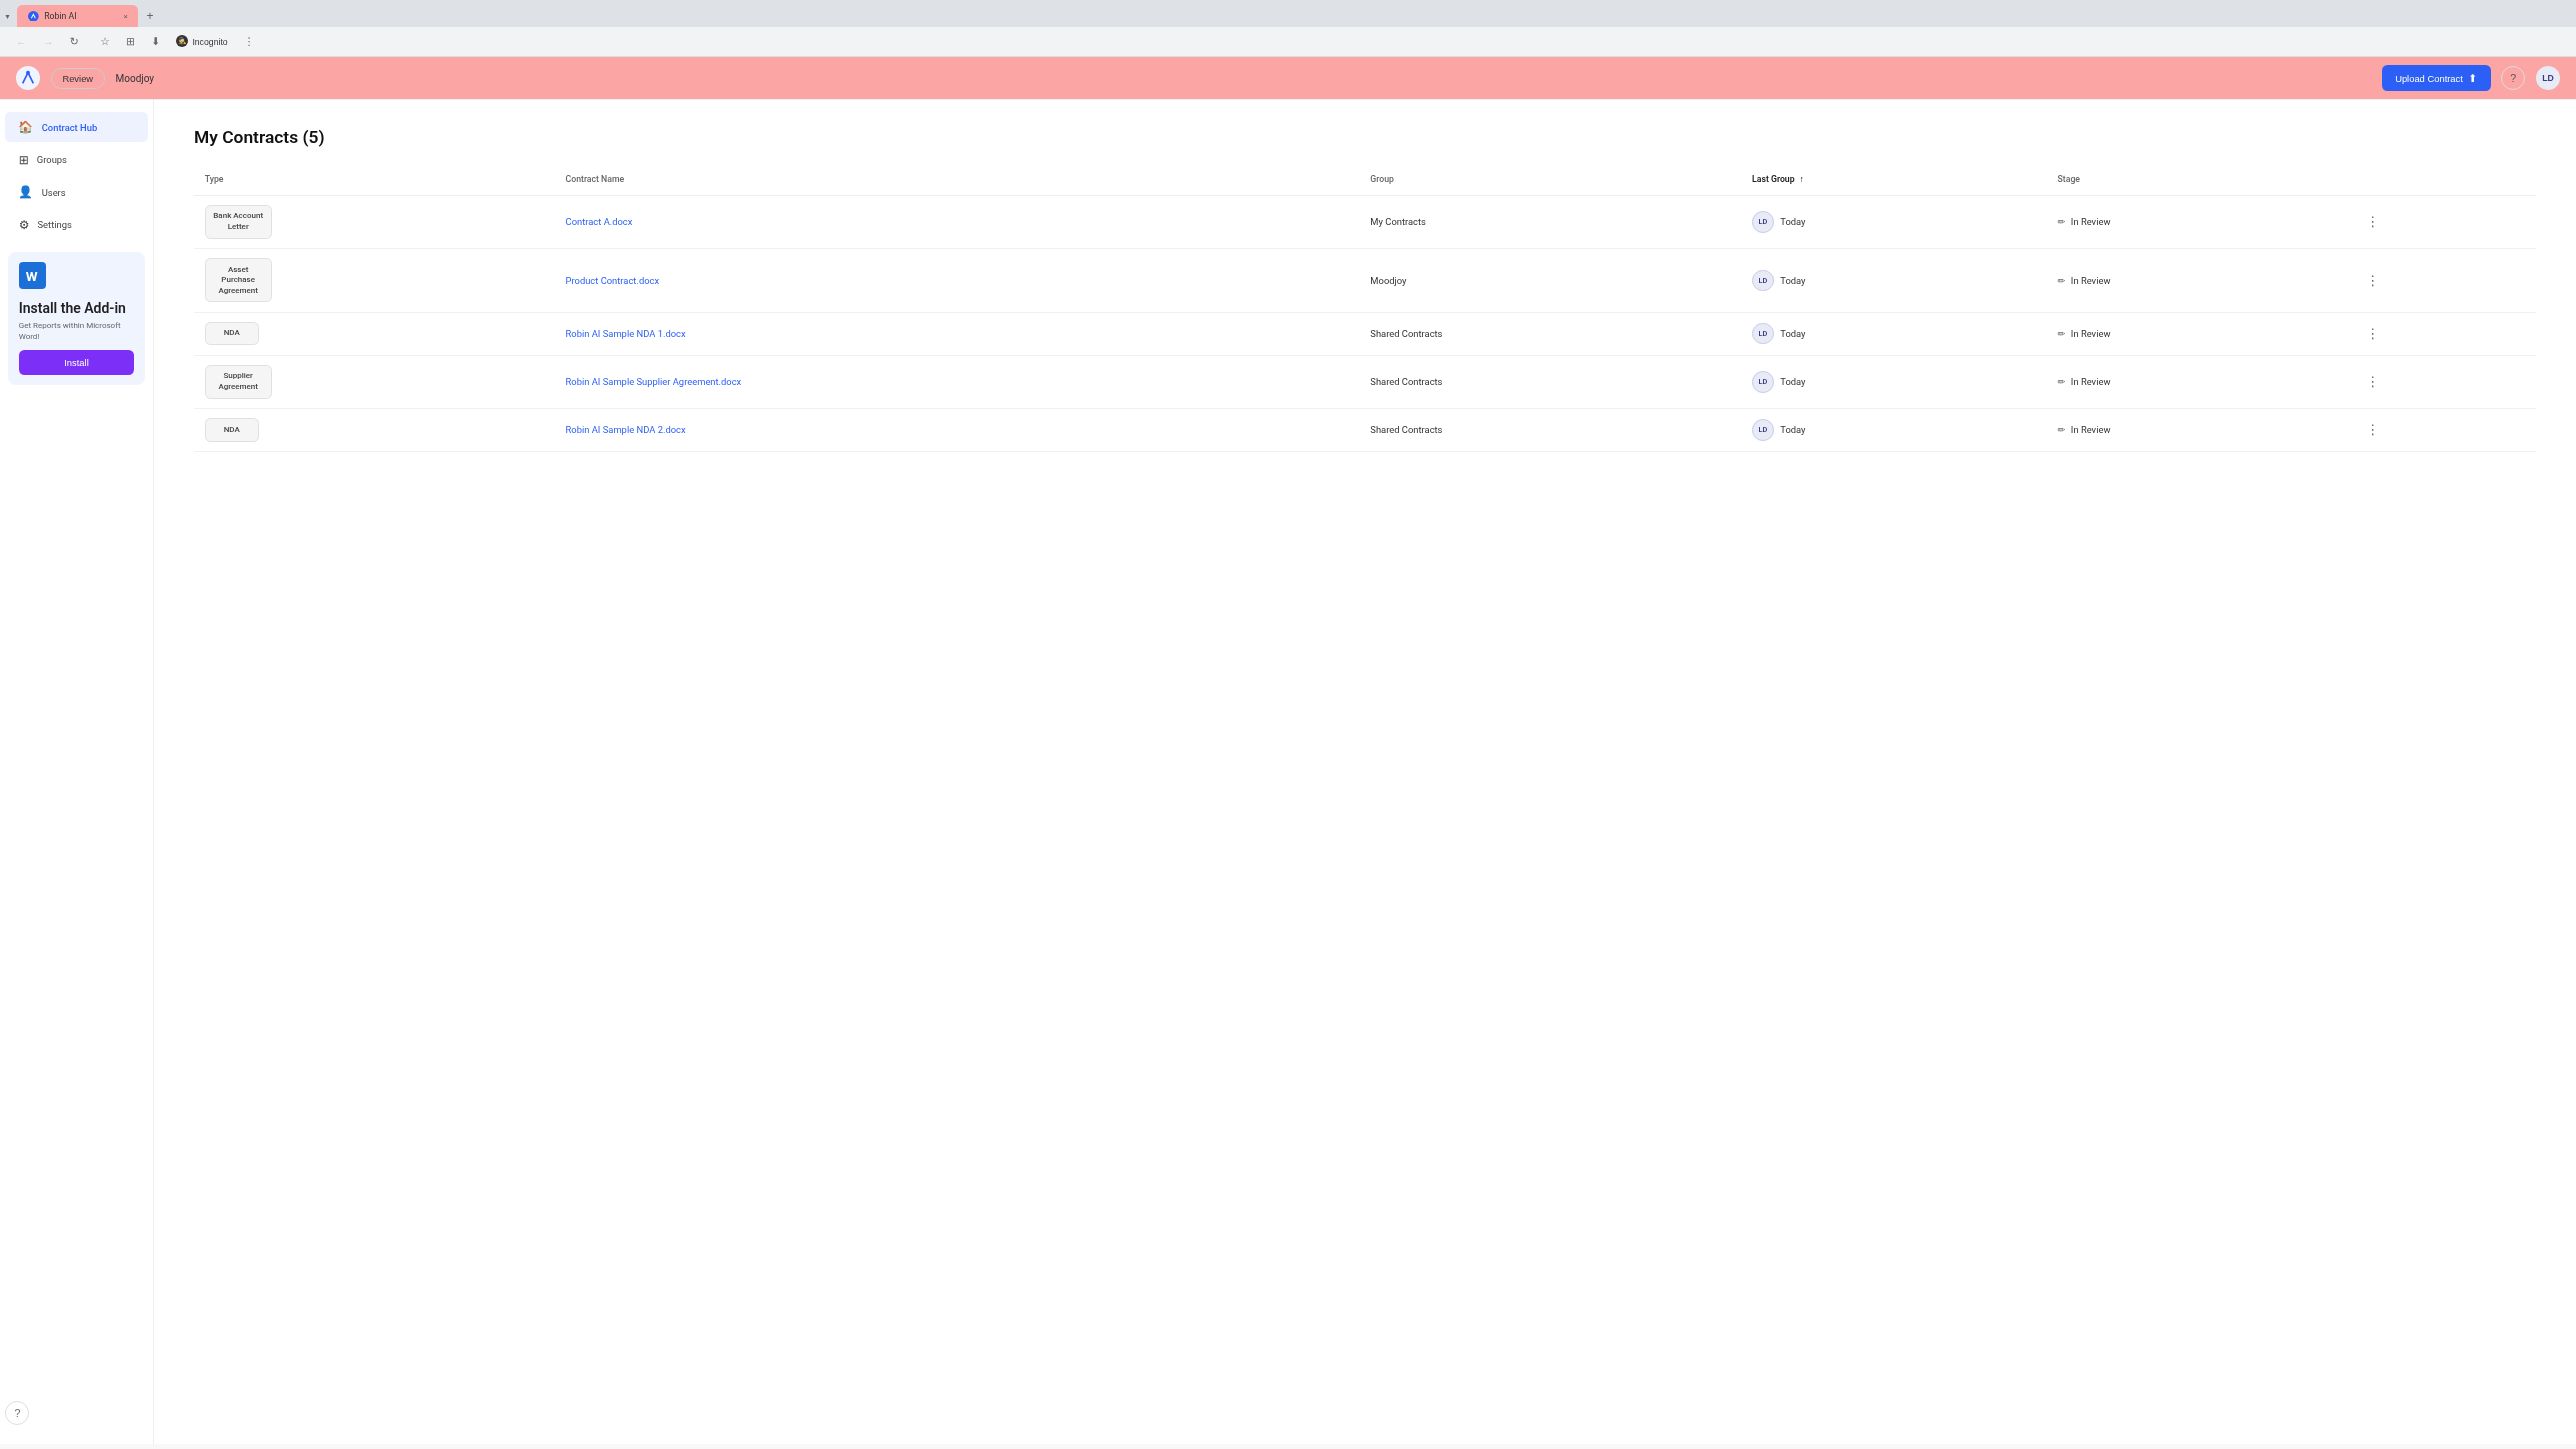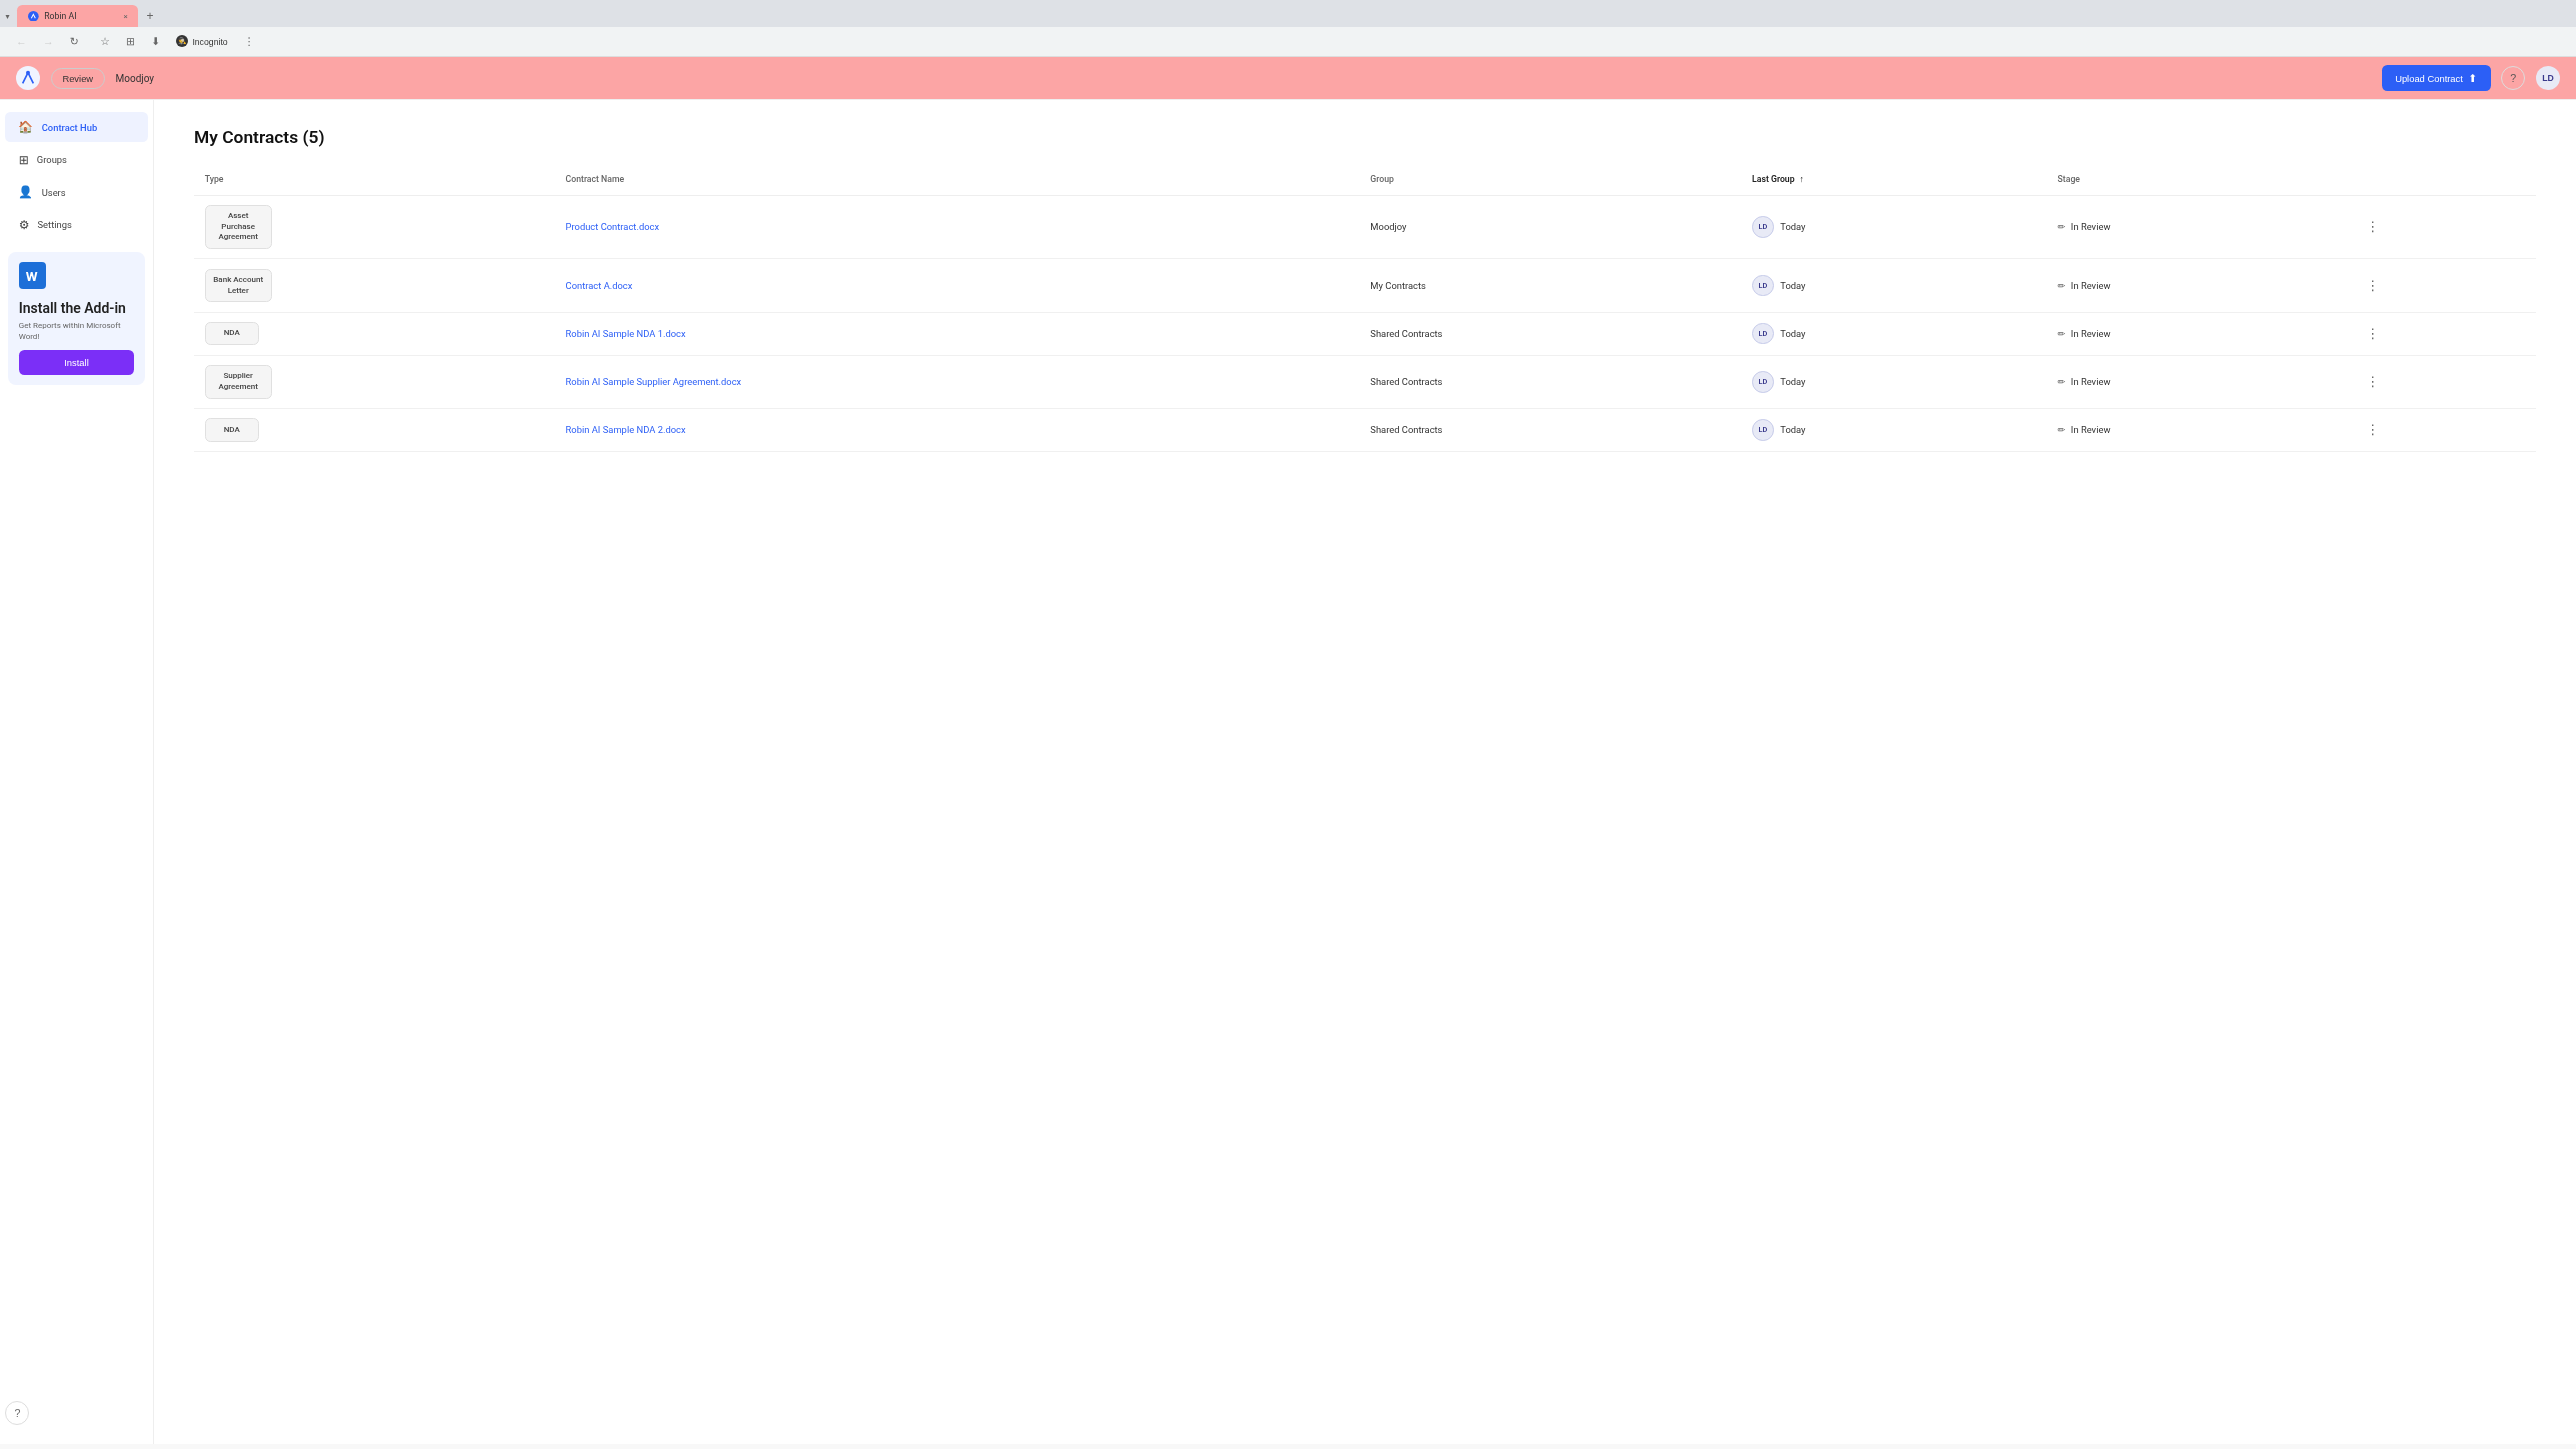--- a/index.html
+++ b/index.html
@@ -176,53 +176,53 @@
           </th>
           <th>
             <span>Stage</span>
           </th>
           <th></th>
         </tr>
       </thead>
       <tbody id="contracts-tbody">
       <tr>
       <td>
+        <span class="type-badge">Bank Account Letter</span>
+      </td>
+      <td>
+        <a href="#" class="contract-link">Contract A.docx</a>
+      </td>
+      <td>
+        <span class="group-name">My Contracts</span>
+      </td>
+      <td>
+        <div class="last-edited-cell">
+          <div class="avatar-sm">LD</div>
+          <span class="edited-date">Today</span>
+        </div>
+      </td>
+      <td>
+        <div class="stage-cell">
+          <span class="stage-icon">✏</span>
+          <span class="stage-text">In Review</span>
+        </div>
+      </td>
+      <td>
+        <button class="more-btn">⋮</button>
+      </td>
+    </tr>
+          <tr>
+      <td>
         <span class="type-badge">Asset Purchase Agreement</span>
       </td>
       <td>
         <a href="#" class="contract-link">Product Contract.docx</a>
       </td>
       <td>
         <span class="group-name">Moodjoy</span>
-      </td>
-      <td>
-        <div class="last-edited-cell">
-          <div class="avatar-sm">LD</div>
-          <span class="edited-date">Today</span>
-        </div>
-      </td>
-      <td>
-        <div class="stage-cell">
-          <span class="stage-icon">✏</span>
-          <span class="stage-text">In Review</span>
-        </div>
-      </td>
-      <td>
-        <button class="more-btn">⋮</button>
-      </td>
-    </tr>
-          <tr>
-      <td>
-        <span class="type-badge">Bank Account Letter</span>
-      </td>
-      <td>
-        <a href="#" class="contract-link">Contract A.docx</a>
-      </td>
-      <td>
-        <span class="group-name">My Contracts</span>
       </td>
       <td>
         <div class="last-edited-cell">
           <div class="avatar-sm">LD</div>
           <span class="edited-date">Today</span>
         </div>
       </td>
       <td>
         <div class="stage-cell">
           <span class="stage-icon">✏</span>

